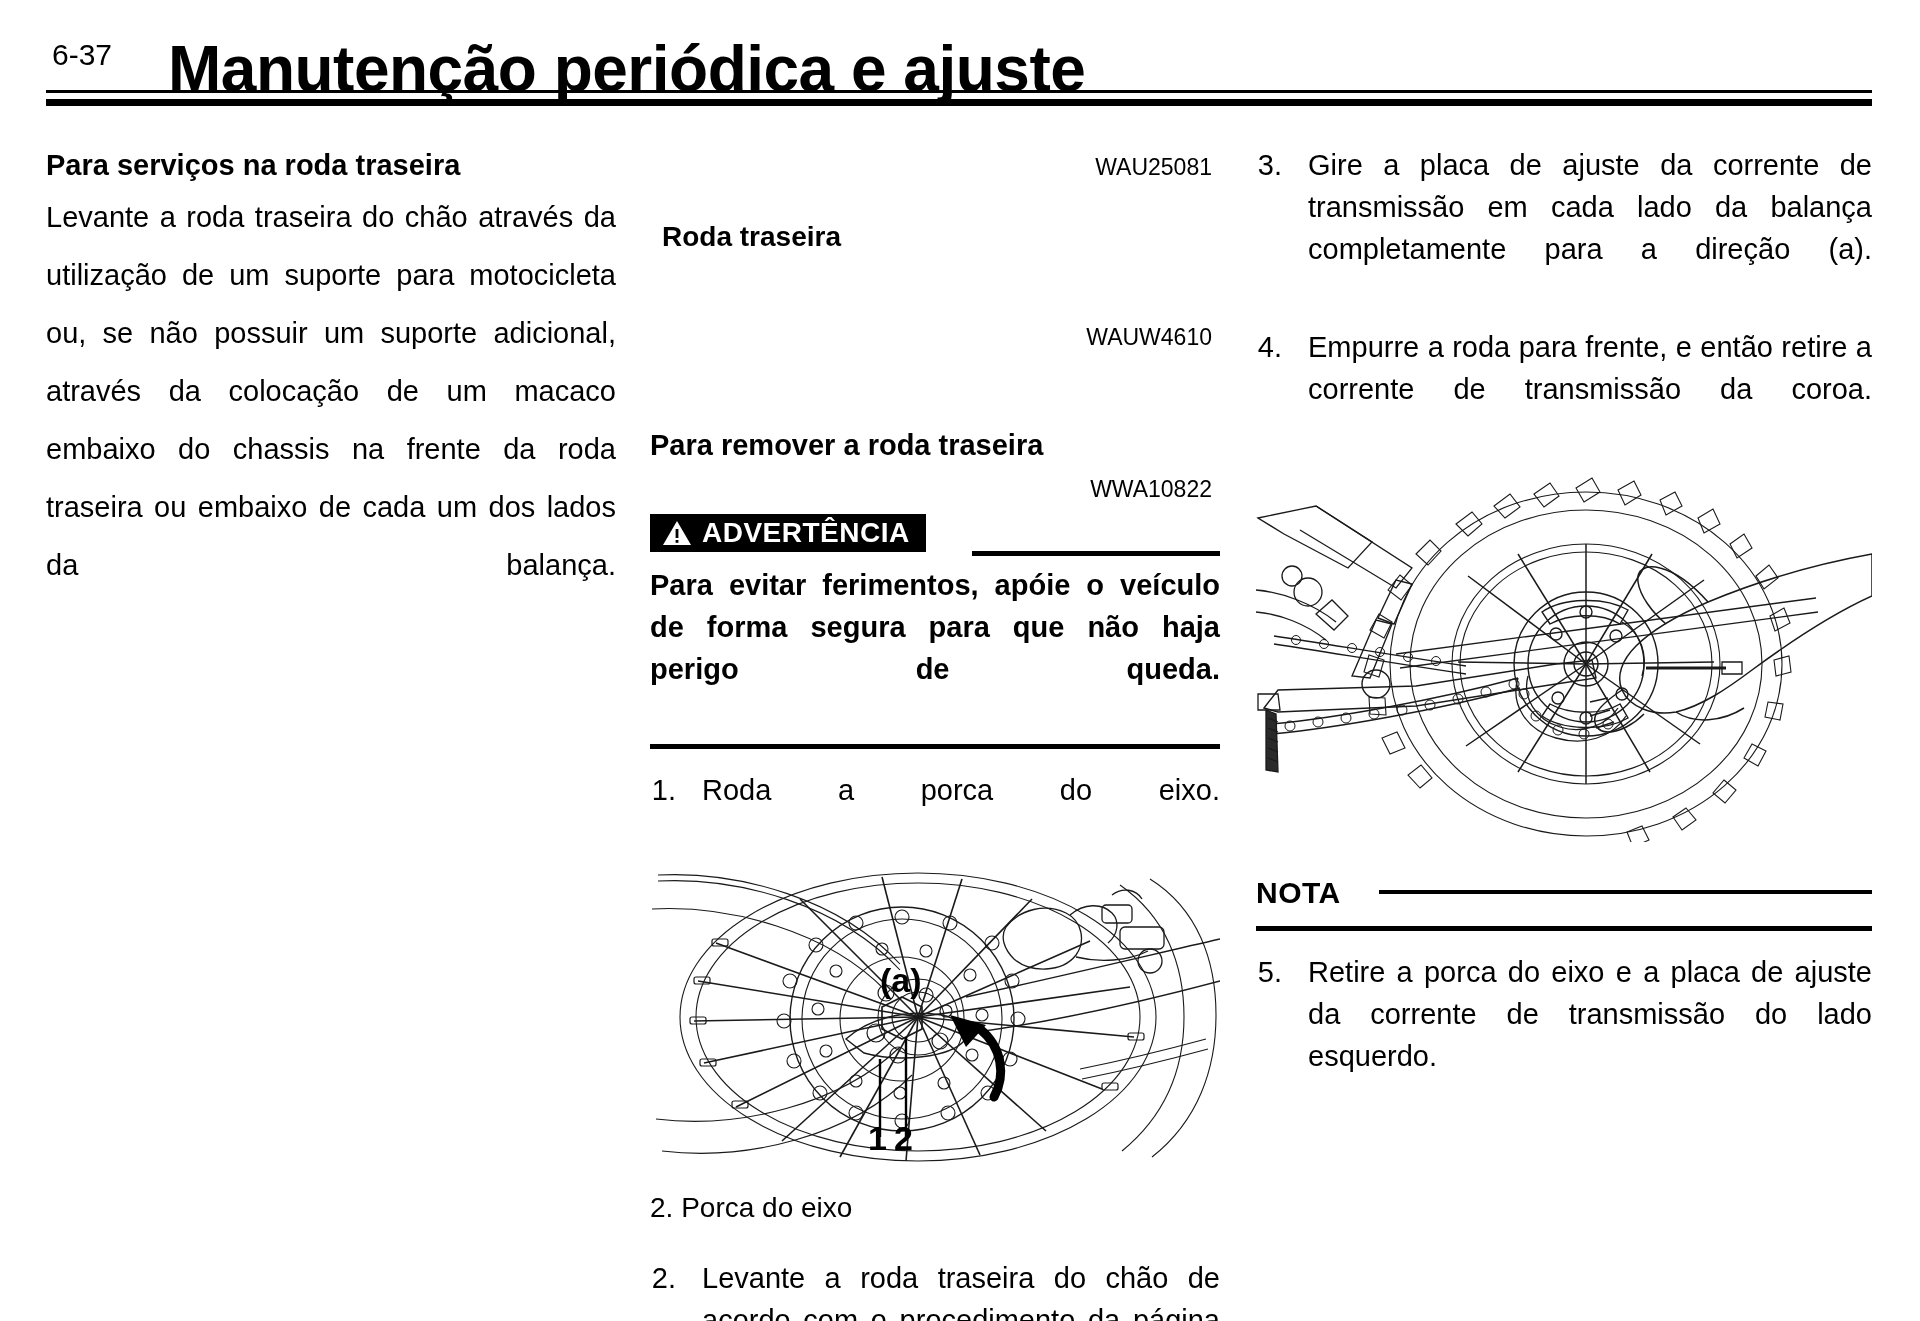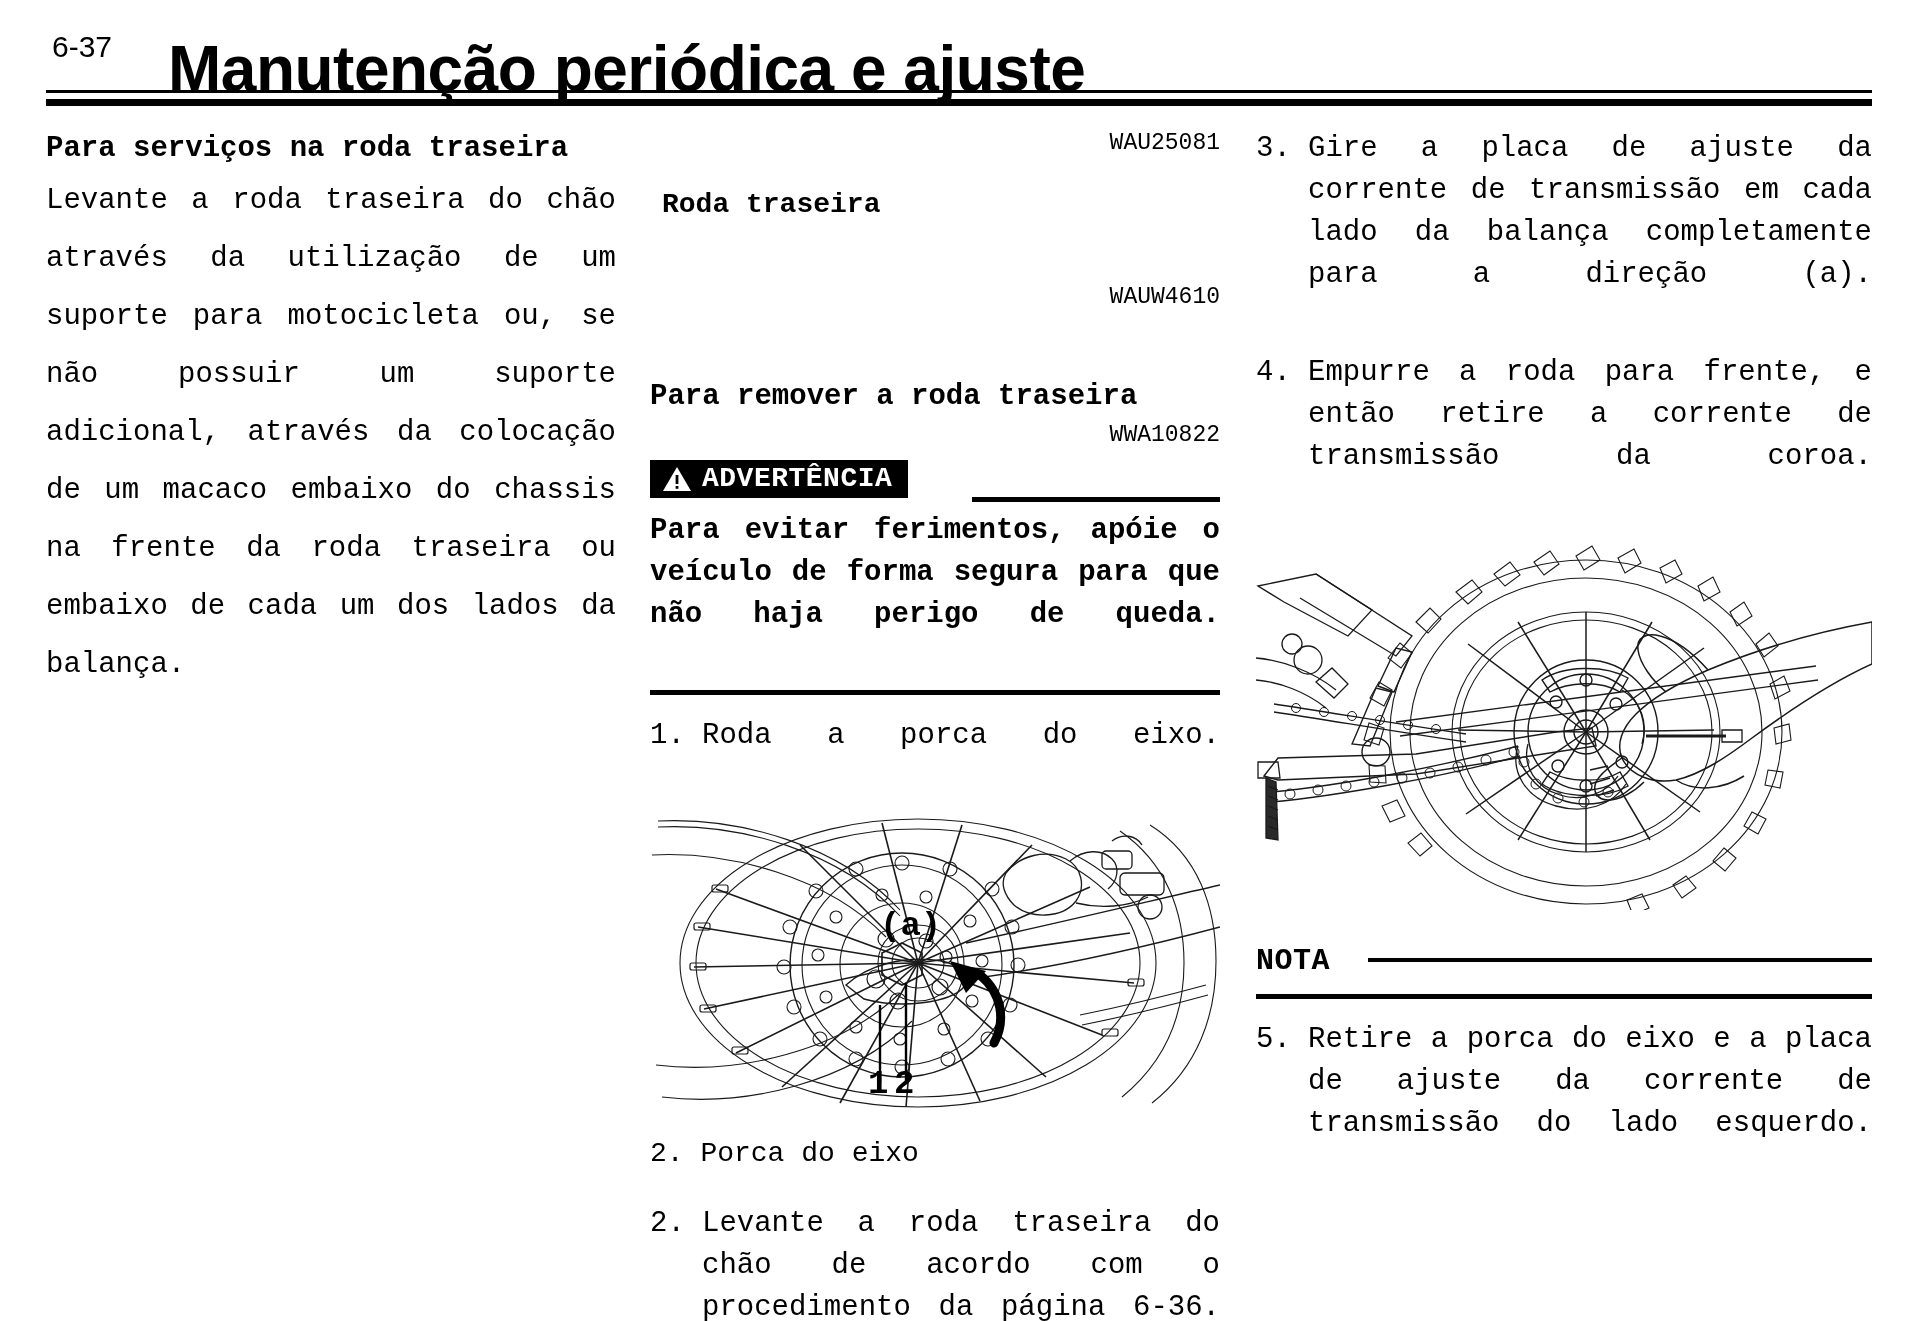--- a/index.html
+++ b/index.html
@@ -20,21 +20,21 @@
   .page-header {
     position: absolute;
     left: 0;
     top: 0;
     width: 1920px;
     height: 100px;
   }
   .page-number {
     position: absolute;
     left: 52px;
-    top: 30px;
+    top: 38px;
     font-size: 30px;
     letter-spacing: 0px;
     color: #000;
   }
   .header-title {
     position: absolute;
     left: 168px;
     top: 32px;
     font-size: 64px;
     font-weight: bold;
@@ -55,22 +55,21 @@
     left: 46px;
     top: 99px;
     width: 1826px;
     height: 7px;
     background: #000;
   }
 
   
   .col {
     position: absolute;
-    top: 128px;
-    font-family: Liberation Mono, monospace;
+    top: 144px;
   }
   .col-1 { left: 46px;   width: 570px; }
   .col-2 { left: 650px;  width: 570px; }
   .col-3 { left: 1256px; width: 616px; }
 
   
   .sec-head {
     font-size: 29px;
     font-weight: bold;
     line-height: 42px;
@@ -92,21 +91,21 @@
   .body-text:after {
     content: "";
     display: inline-block;
     width: 100%;
   }
 
   .code {
     font-size: 23px;
     line-height: 30px;
     text-align: right;
-    margin: 0;
+    margin: 8px;
   }
 
   
   .warn-row {
     position: relative;
     height: 46px;
     margin-top: 10px;
   }
   .warn-badge {
     display: inline-flex;

